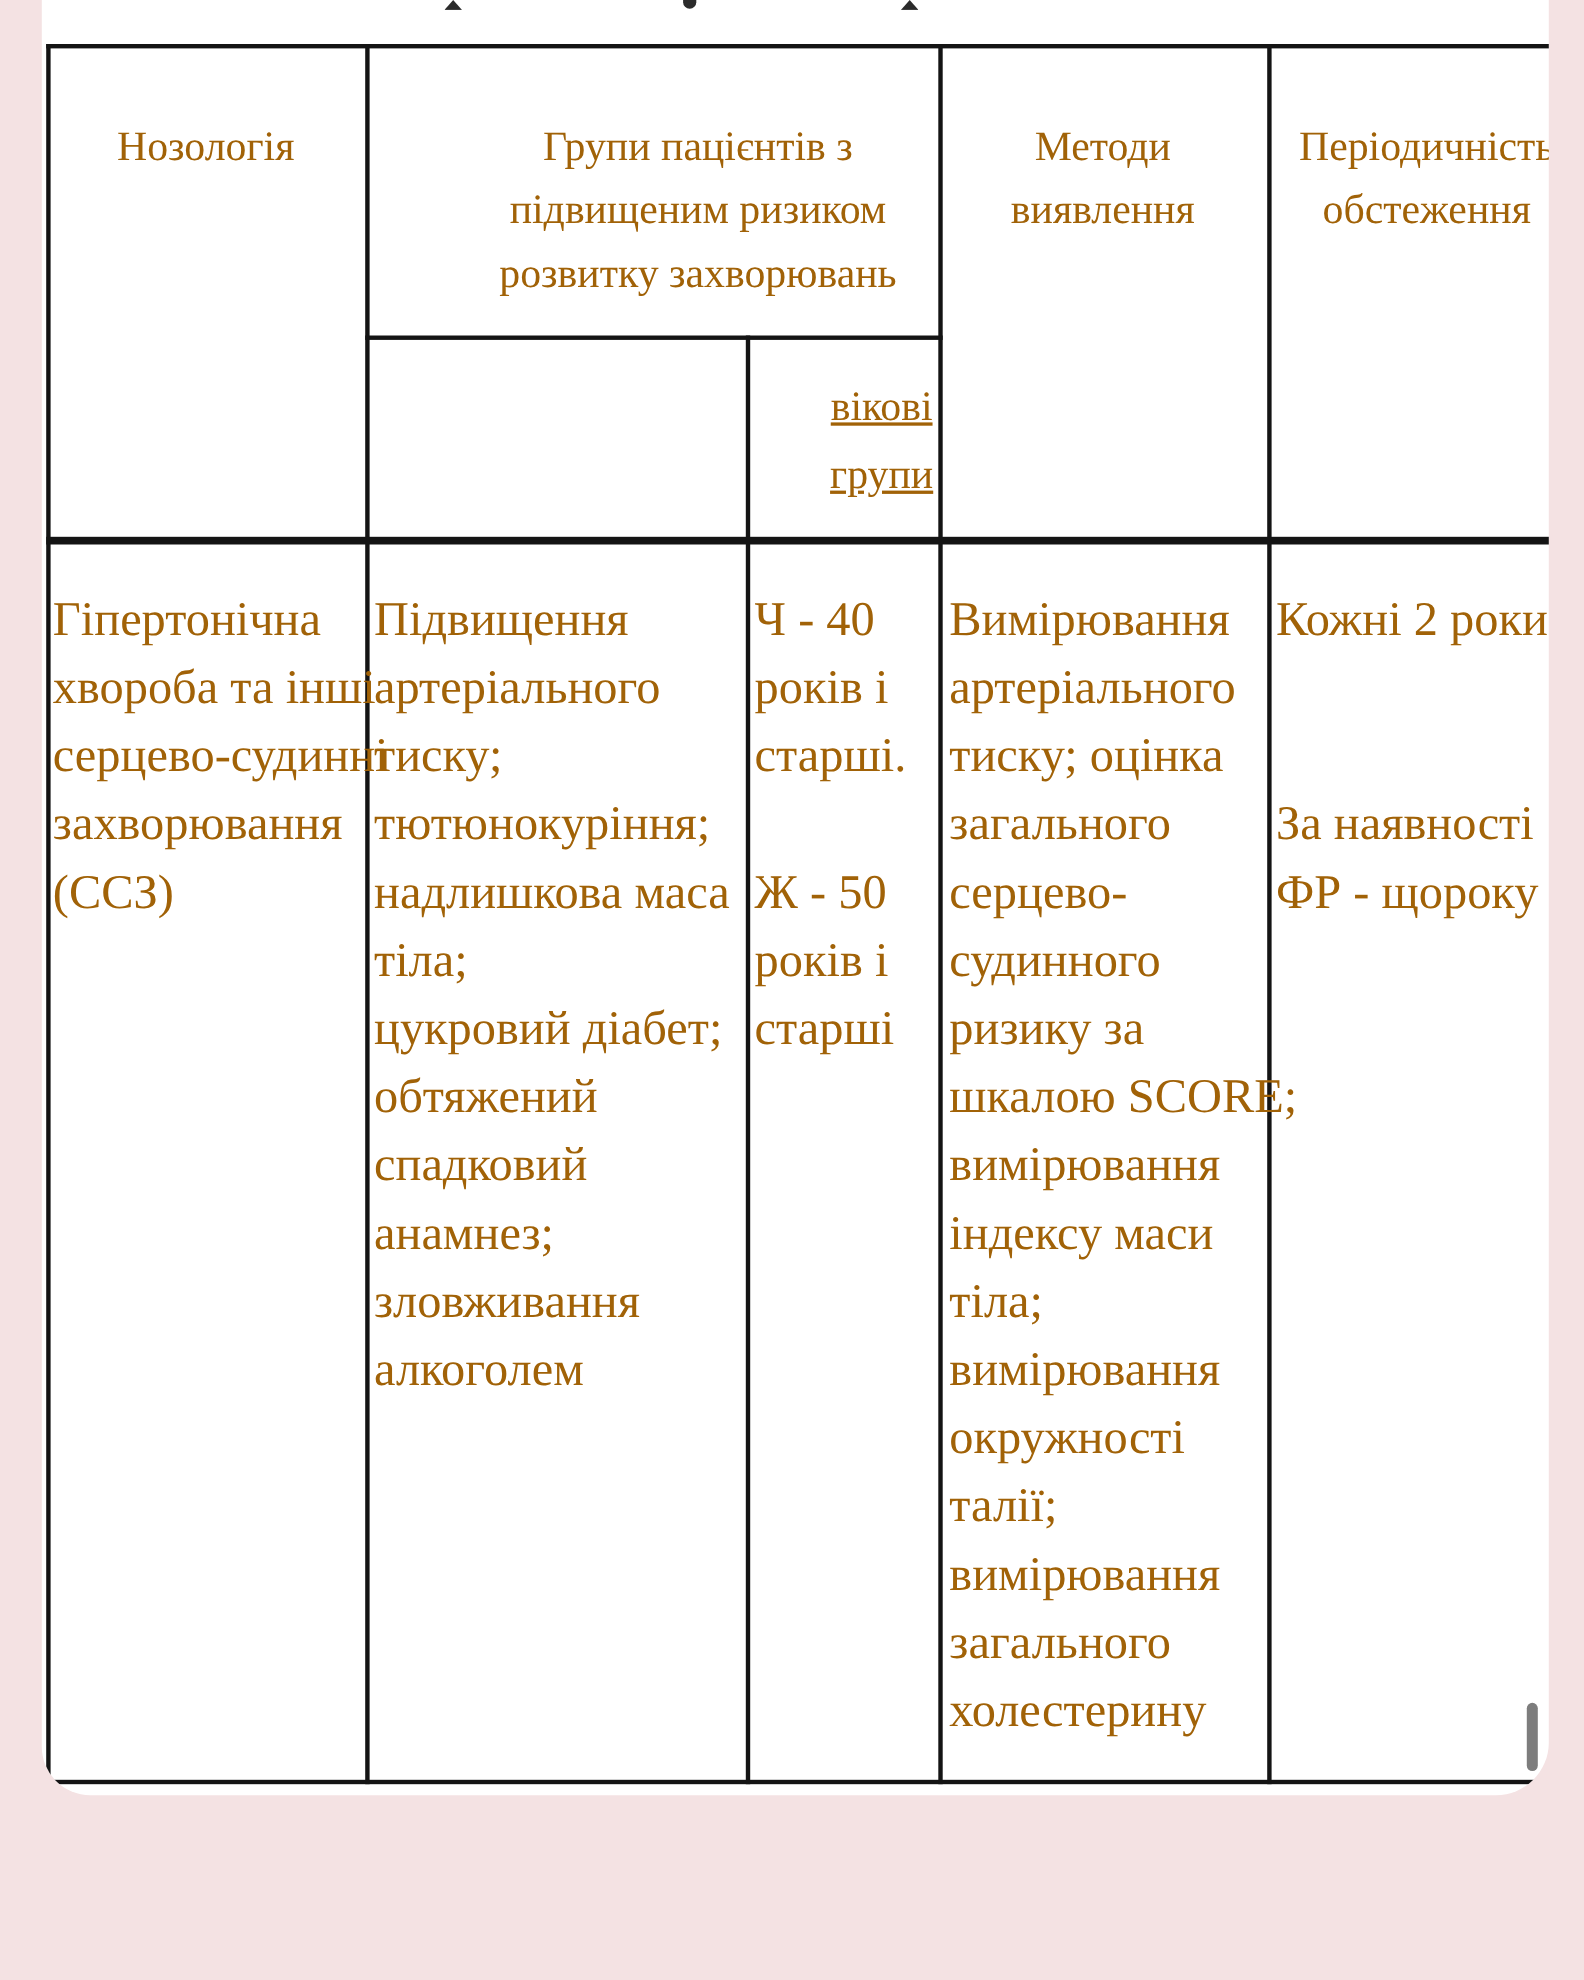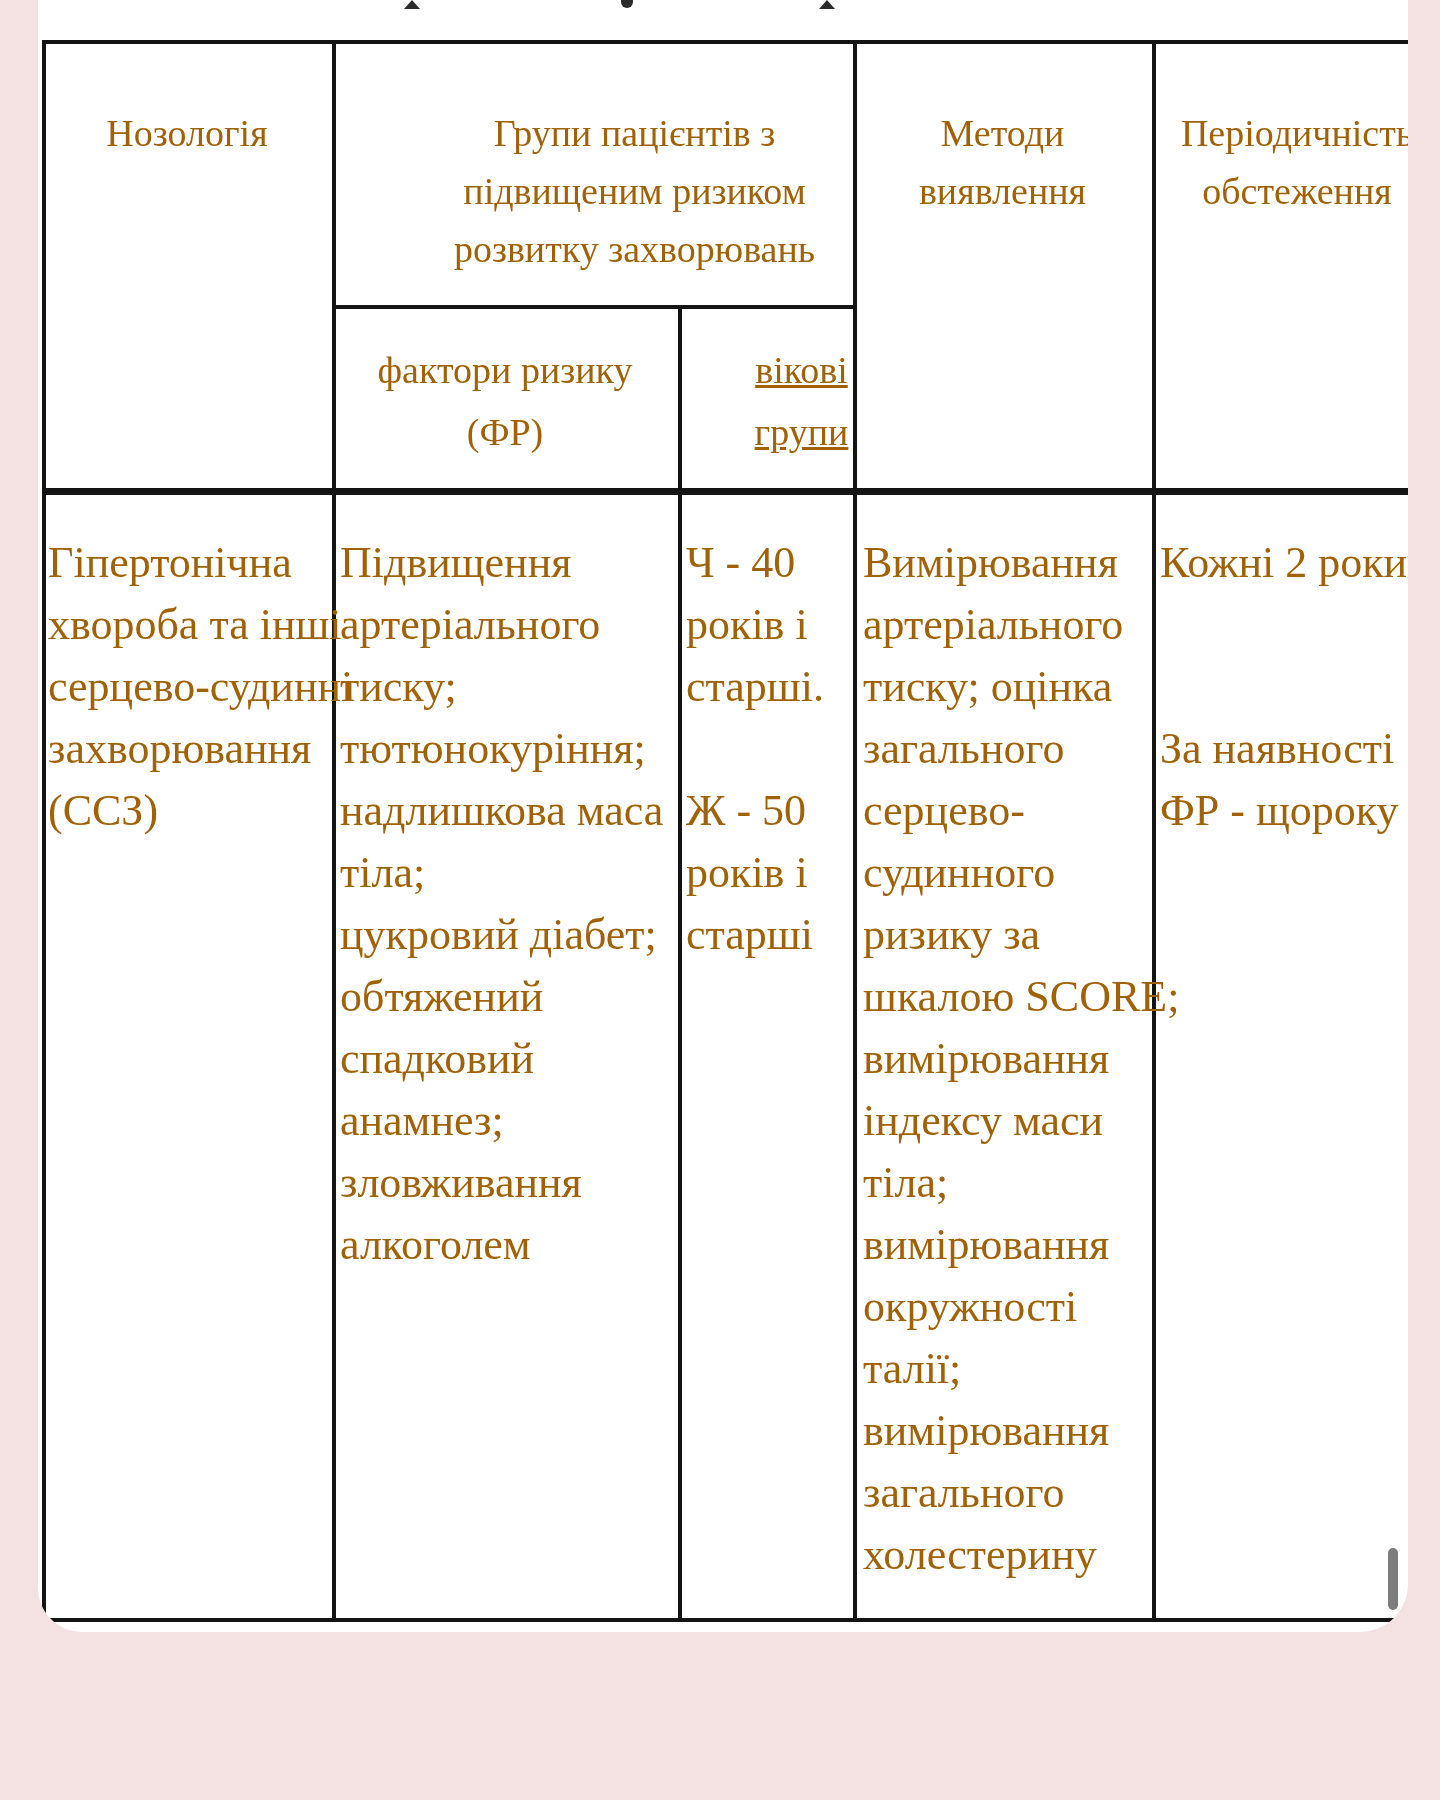--- a/index.html
+++ b/index.html
@@ -76,22 +76,20 @@
   <div class="cell hdr" style="left:298px; top:104px; width:513px;margin-left:42px;">Групи пацієнтів з
 підвищеним ризиком
 розвитку захворювань</div>
 
   <div class="cell hdr" style="left:819px; top:104px; width:291px;">Методи
 виявлення</div>
 
   <div class="cell hdr" style="left:1118px;top:104px; width:282px;">Періодичність
 обстеження</div>
 
-  <div class="cell subhdr" style="left:298px; top:339px; width:338px;">фактори ризику
-(ФР)</div>
 
   <div class="cell subhdr" style="left:680px; top:339px; width:167px;text-decoration:underline;">вікові
 групи</div>
 
   <div class="cell bodycell" style="left:10px;  top:532px; width:284px;">Гіпертонічна
 хвороба та інші
 серцево-судинні
 захворювання
 (ССЗ)</div>
 

